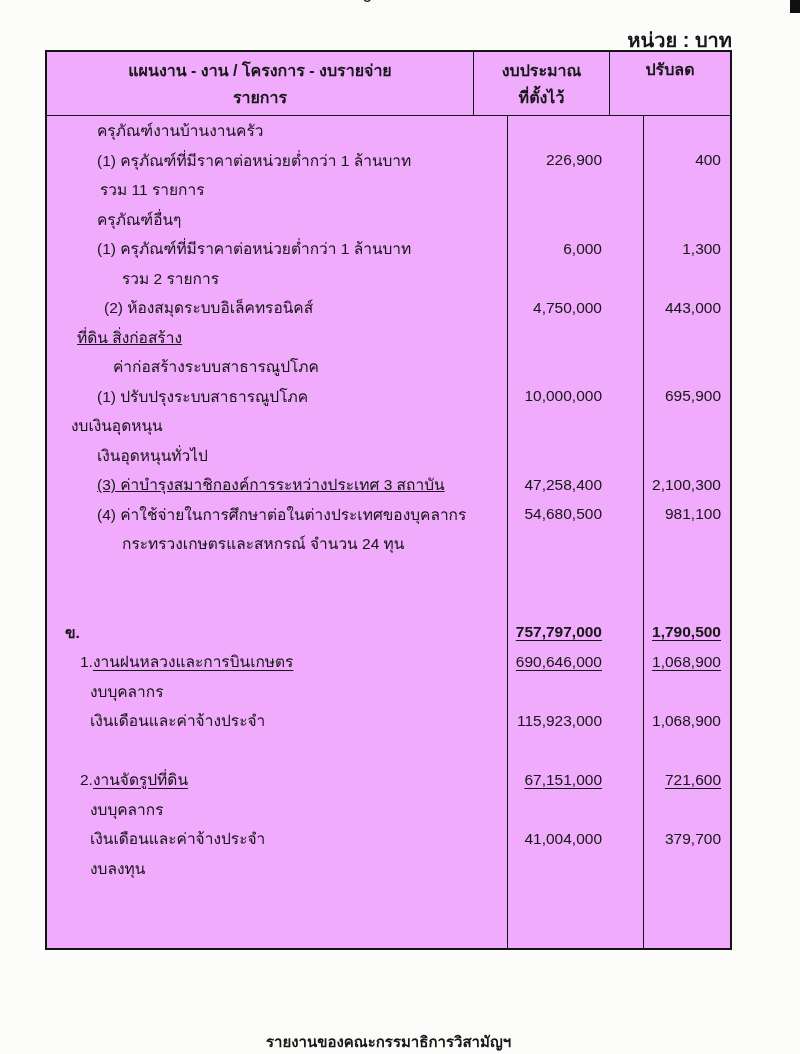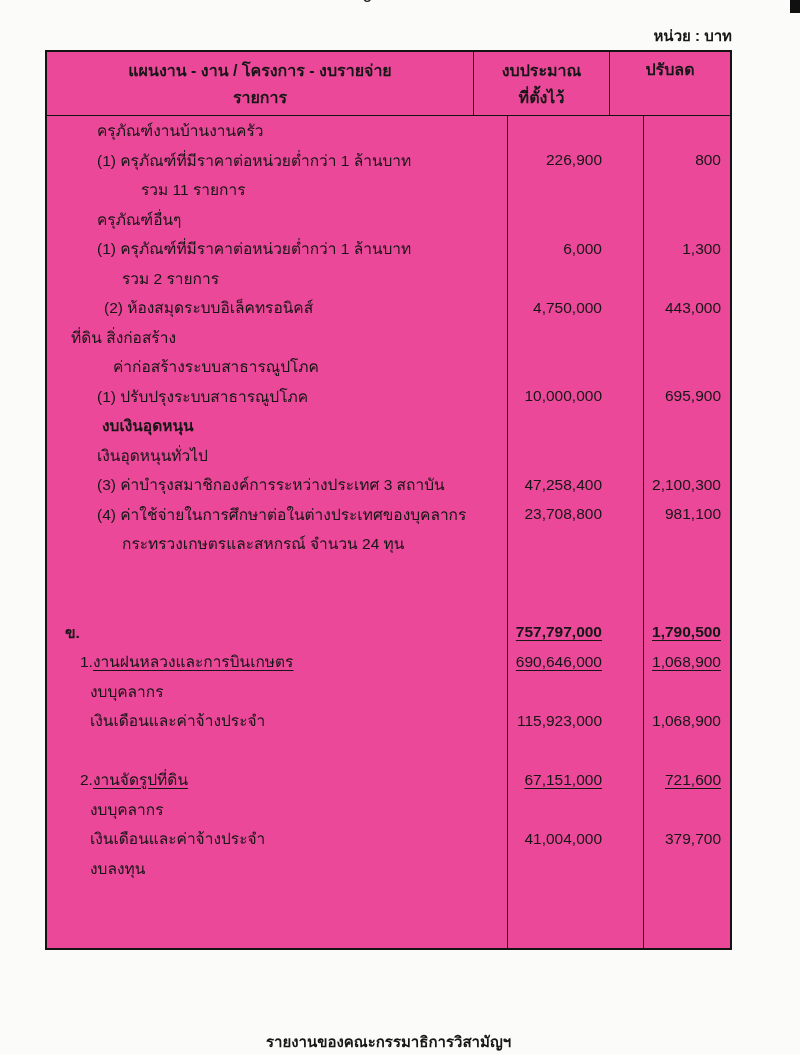--- a/index.html
+++ b/index.html
@@ -19,30 +19,30 @@
   .page-num-clip span {
     position: relative; top: -14px; display: block;
     font-size: 18px; letter-spacing: 20px; padding-left: 4px; color: #222;
   }
 
   
   .corner-mark { position: absolute; right: 0; top: 0; width: 10px; height: 13px; background: #101010; }
 
   .unit-label {
     position: absolute; left: 45px; top: 24px; width: 687px;
-    text-align: right; font-weight: bold; font-size: 15px;
+    text-align: right; font-weight: bold; font-size: 20px;
   }
 
   .budget-table {
     position: absolute; left: 45px; top: 50px;
     width: 687px; height: 900px;
     box-sizing: border-box;
     border: 2px solid #141414;
     display: flex; flex-direction: column;
-    background: #ec4899;
+    background: #f0abfc;
   }
   .thead {
     flex: 0 0 auto;
     display: grid; grid-template-columns: 426px 136px 1fr;
     height: 63px;
     border-bottom: 1.6px solid #141414;
   }
   .th {
     display: flex; flex-direction: column; align-items: center; justify-content: center;
     font-weight: bold; font-size: 16px; line-height: 27px;
@@ -105,25 +105,25 @@
           <div class="td c3"></div>
         </div>
         <div class="trow">
           <div class="td c1" style="padding-left: 50px;">
             <span>(1) ครุภัณฑ์ที่มีราคาต่อหน่วยต่ำกว่า 1 ล้านบาท</span>
           </div>
           <div class="td c2">
             <span>226,900</span>
           </div>
           <div class="td c3">
-            <span>800</span>
-          </div>
-        </div>
-        <div class="trow">
-          <div class="td c1" style="padding-left: 94px;">
+            <span>400</span>
+          </div>
+        </div>
+        <div class="trow">
+          <div class="td c1" style="padding-left: 35px; margin-left: 18px;">
             <span>รวม 11 รายการ</span>
           </div>
           <div class="td c2"></div>
           <div class="td c3"></div>
         </div>
         <div class="trow">
           <div class="td c1" style="padding-left: 50px;">
             <span>ครุภัณฑ์อื่นๆ</span>
           </div>
           <div class="td c2"></div>
@@ -152,21 +152,21 @@
             <span>(2) ห้องสมุดระบบอิเล็คทรอนิคส์</span>
           </div>
           <div class="td c2">
             <span>4,750,000</span>
           </div>
           <div class="td c3">
             <span>443,000</span>
           </div>
         </div>
         <div class="trow">
-          <div class="td c1" style="padding-left: 24px;">
+          <div class="td c1" style="padding-left: 30px; text-decoration: underline;">
             <span>ที่ดิน สิ่งก่อสร้าง</span>
           </div>
           <div class="td c2"></div>
           <div class="td c3"></div>
         </div>
         <div class="trow">
           <div class="td c1" style="padding-left: 66px;">
             <span>ค่าก่อสร้างระบบสาธารณูปโภค</span>
           </div>
           <div class="td c2"></div>
@@ -177,50 +177,50 @@
             <span>(1) ปรับปรุงระบบสาธารณูปโภค</span>
           </div>
           <div class="td c2">
             <span>10,000,000</span>
           </div>
           <div class="td c3">
             <span>695,900</span>
           </div>
         </div>
         <div class="trow">
-          <div class="td c1" style="padding-left: 55px; font-weight: bold;">
+          <div class="td c1" style="padding-left: 24px;">
             <span>งบเงินอุดหนุน</span>
           </div>
           <div class="td c2"></div>
           <div class="td c3"></div>
         </div>
         <div class="trow">
           <div class="td c1" style="padding-left: 50px;">
             <span>เงินอุดหนุนทั่วไป</span>
           </div>
           <div class="td c2"></div>
           <div class="td c3"></div>
         </div>
         <div class="trow">
-          <div class="td c1" style="padding-left: 50px;">
+          <div class="td c1" style="padding-left: 50px; text-decoration: underline;">
             <span>(3) ค่าบำรุงสมาชิกองค์การระหว่างประเทศ 3 สถาบัน</span>
           </div>
           <div class="td c2">
             <span>47,258,400</span>
           </div>
           <div class="td c3">
             <span>2,100,300</span>
           </div>
         </div>
         <div class="trow">
           <div class="td c1" style="padding-left: 50px;">
             <span>(4) ค่าใช้จ่ายในการศึกษาต่อในต่างประเทศของบุคลากร</span>
           </div>
           <div class="td c2">
-            <span>23,708,800</span>
+            <span>54,680,500</span>
           </div>
           <div class="td c3">
             <span>981,100</span>
           </div>
         </div>
         <div class="trow">
           <div class="td c1" style="padding-left: 75px;">
             <span>กระทรวงเกษตรและสหกรณ์ จำนวน 24 ทุน</span>
           </div>
           <div class="td c2"></div>

